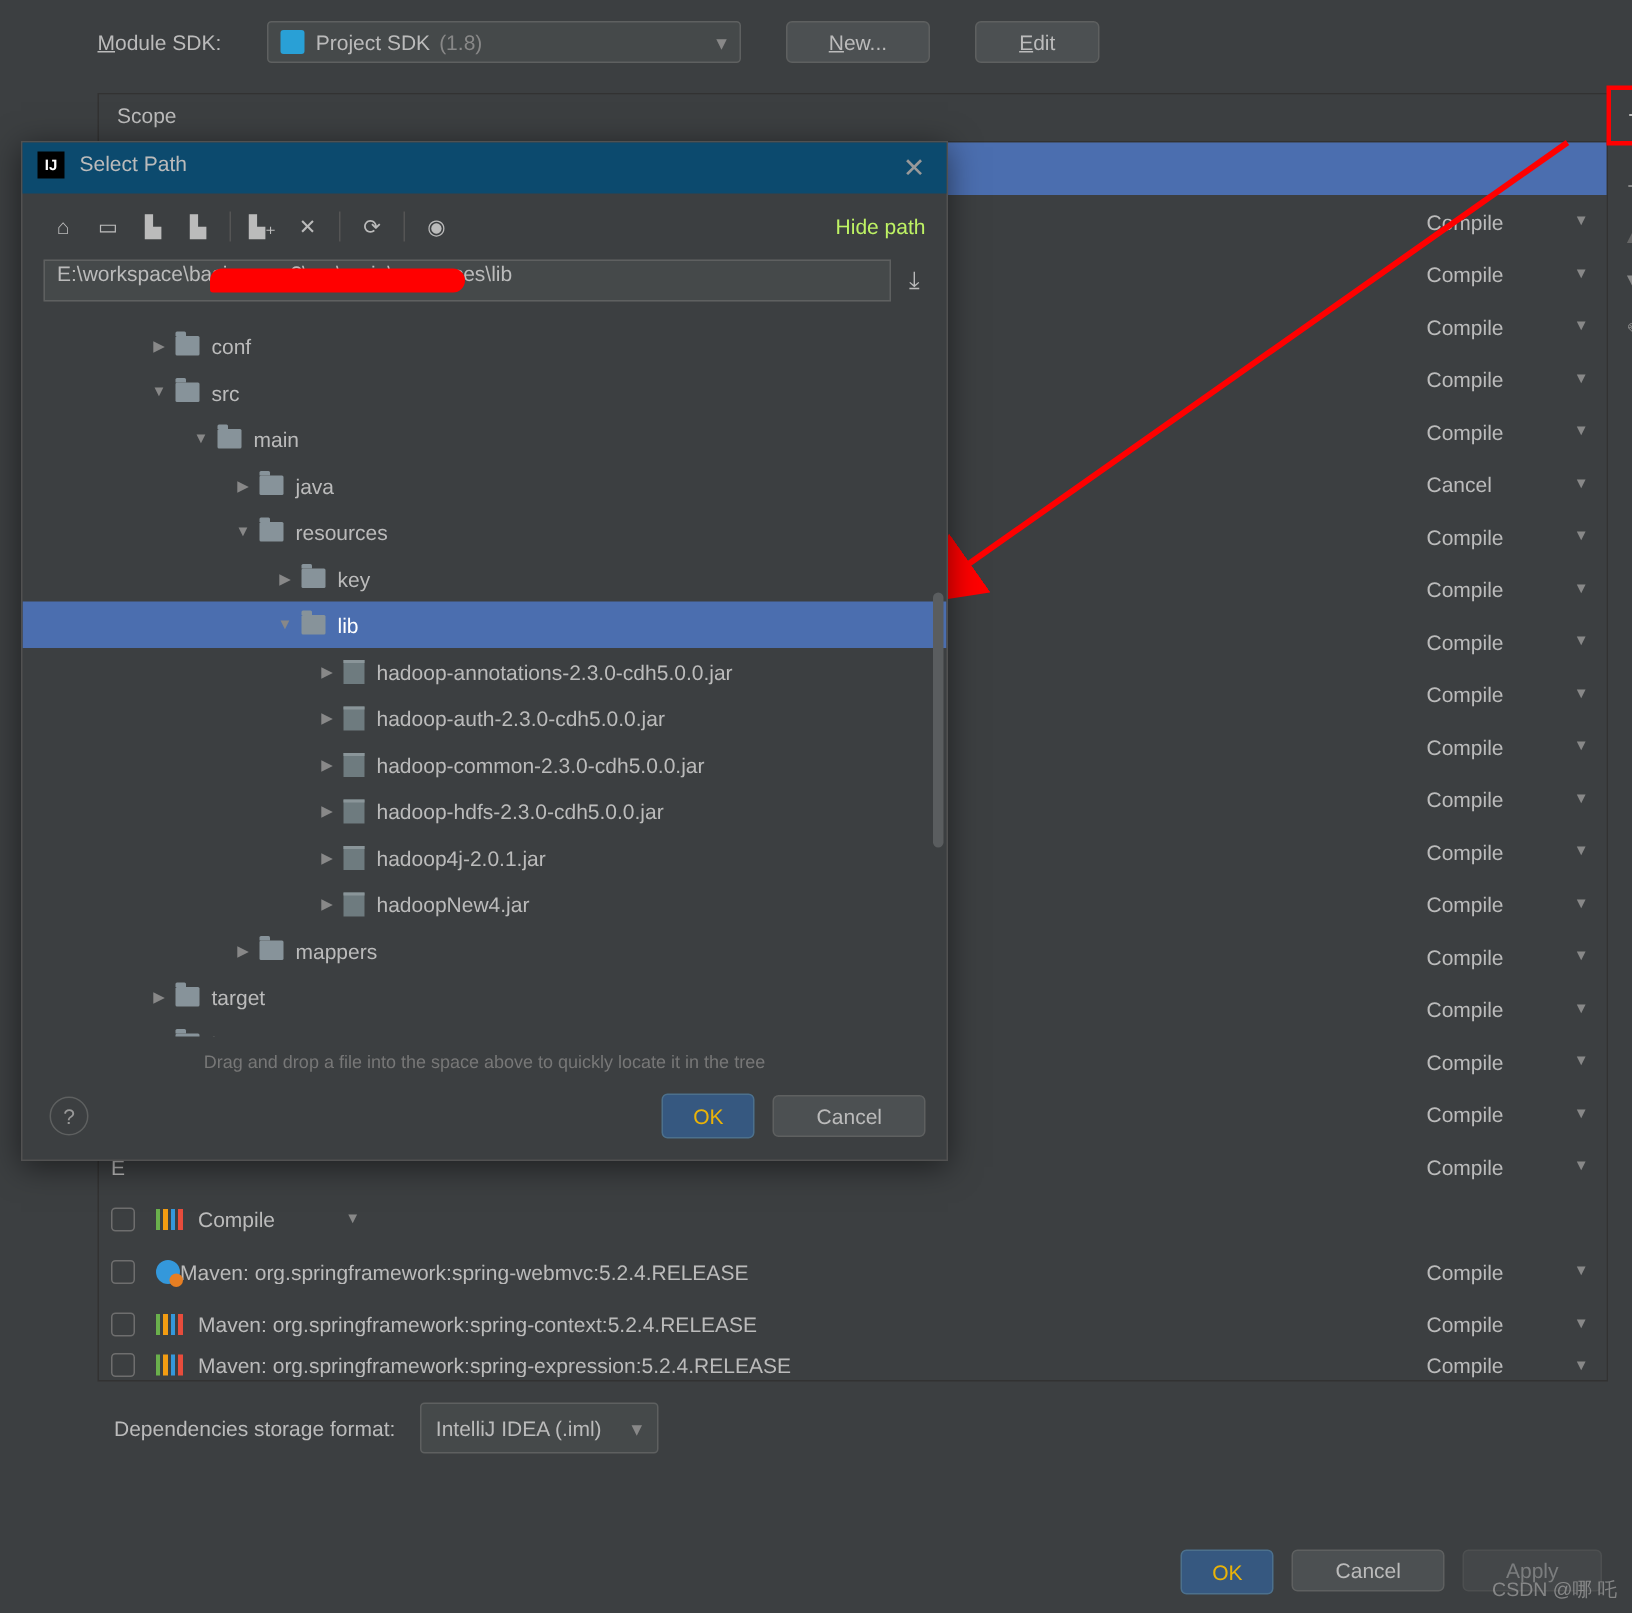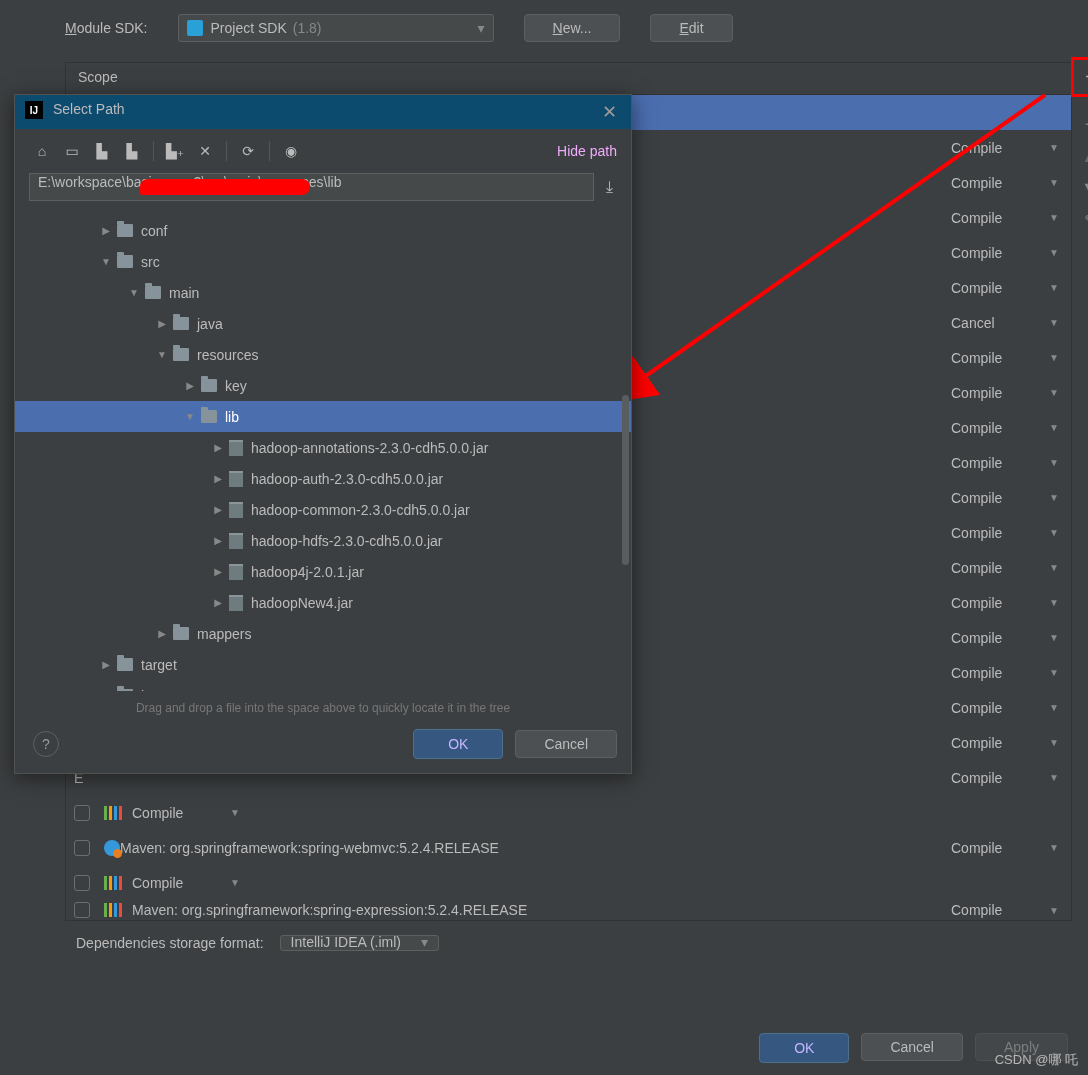--- a/index.html
+++ b/index.html
@@ -31,36 +31,36 @@
 .dep-label{flex:1;white-space:nowrap;overflow:hidden;color:#bbb;}
 .scope{width:112px;display:flex;align-items:center;justify-content:space-between;color:#bbb;padding-right:4px;}
 .scope .tri{color:#888;font-size:10px;}
 
 .side-tools{position:absolute;right:-34px;top:0;width:30px;display:flex;flex-direction:column;align-items:center;gap:10px;padding-top:6px;}
 .side-tools .tool{width:22px;height:22px;display:flex;align-items:center;justify-content:center;color:#888;cursor:pointer;font-size:18px;}
 .plus-hl{border:3px solid #ff0000;padding:4px 2px;position:absolute;right:-40px;top:-6px;width:40px;height:40px;display:flex;align-items:center;justify-content:center;}
 
 
 .storage{display:flex;align-items:center;gap:16px;margin:14px 0 0 76px;}
-.combo{background:#45494a;border:1px solid #5e6060;border-radius:3px;height:16px;display:flex;align-items:flex-end;padding:0 10px;gap:20px;}
+.combo{background:#45494a;border:1px solid #5e6060;border-radius:3px;height:34px;display:flex;align-items:center;padding:0 10px;gap:20px;}
 
 
 .bottom{position:absolute;bottom:12px;right:20px;display:flex;gap:12px;}
-.btn-primary{background:#365880;border:1px solid #4c708c;color:#c4b5fd;padding:0 34px;height:30px;border-radius:4px;display:flex;align-items:center;font-weight:500;}
-.watermark{position:absolute;right:10px;bottom:6px;color:#e5e5e5;font-size:13px;opacity:.7;}
+.btn-primary{background:#365880;border:1px solid #4c708c;color:#eab308;padding:0 20px;height:30px;border-radius:4px;display:flex;align-items:center;font-weight:500;}
+.watermark{position:absolute;right:10px;bottom:6px;color:#a3a3a3;font-size:13px;opacity:.7;}
 
 
 .dialog{position:absolute;left:14px;top:94px;width:618px;background:#3c3f41;border:1px solid #515151;box-shadow:0 4px 20px rgba(0,0,0,.5);}
 .dlg-title{display:flex;align-items:flex-start;padding:6px 10px;background:#0c4a6e;}
 .ij-icon{width:18px;height:18px;background:#000;color:#fff;font-size:10px;font-weight:bold;display:flex;align-items:center;justify-content:center;margin-right:10px;}
 .dlg-close{margin-left:auto;color:#999;cursor:pointer;font-size:18px;padding:0 4px;}
 .toolbar{display:flex;align-items:center;padding:10px 14px;gap:4px;}
 .tb-btn{width:26px;height:24px;display:flex;align-items:center;justify-content:center;color:#bbb;cursor:pointer;}
 .tb-sep{width:1px;height:20px;background:#555;margin:0 4px;}
-.hide-path{margin-left:auto;color:#f0abfc;cursor:pointer;}
+.hide-path{margin-left:auto;color:#bef264;cursor:pointer;}
 .path-row{display:flex;align-items:center;padding:0 14px 10px 14px;gap:8px;}
 .path-input{flex:1;background:#45494a;border:1px solid #5e6060;height:28px;padding:0 8px;color:#bbb;position:relative;}
 .redact{position:absolute;left:110px;top:5px;width:170px;height:16px;background:#ff0000;border-radius:8px 8px 8px 2px;}
 .dl-btn{color:#bbb;font-size:16px;cursor:pointer;padding:0 4px;}
 .tree{padding:4px 0;max-height:480px;overflow:hidden;}
 .tree-row{display:flex;align-items:center;height:31px;color:#bbb;cursor:pointer;}
 .tree-row.sel{background:#4b6eaf;color:#fff;}
 .tw{display:inline-block;width:14px;text-align:center;color:#888;font-size:10px;margin-right:4px;}
 .folder{width:16px;height:13px;background:#87939a;border-radius:1px;margin-right:8px;position:relative;}
 .folder::before{content:"";position:absolute;top:-3px;left:0;width:7px;height:3px;background:#87939a;border-radius:1px 1px 0 0;}
@@ -256,20 +256,21 @@
         <span class="mvn-globe"></span>
         <span class="dep-label" style="">Maven: org.springframework:spring-webmvc:5.2.4.RELEASE</span>
         <span class="scope">
           <span>Compile</span>
           <span class="tri">▼</span>
         </span>
       </div>
       <div class="dep-row">
         <span class="chk"></span>
         <span class="mvn-icon mvn-bars"></span>
+        <span class="dep-label" style="">Maven: org.springframework:spring-context:5.2.4.RELEASE</span>
         <span class="scope">
           <span>Compile</span>
           <span class="tri">▼</span>
         </span>
       </div>
       <div class="dep-row" style="height: 20px; overflow: hidden;">
         <span class="chk"></span>
         <span class="mvn-icon mvn-bars"></span>
         <span class="dep-label" style="">Maven: org.springframework:spring-expression:5.2.4.RELEASE</span>
         <span class="scope">

